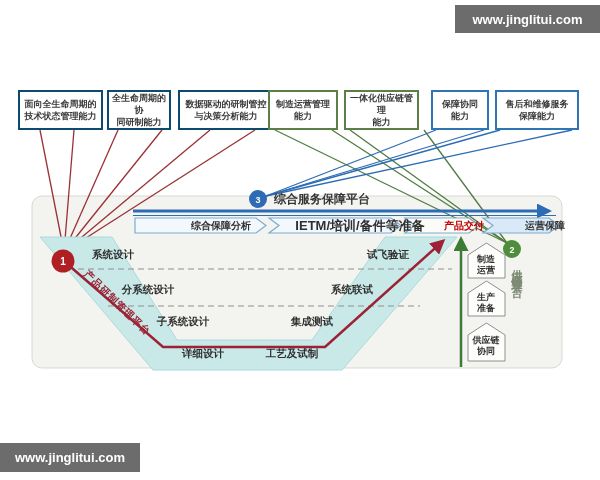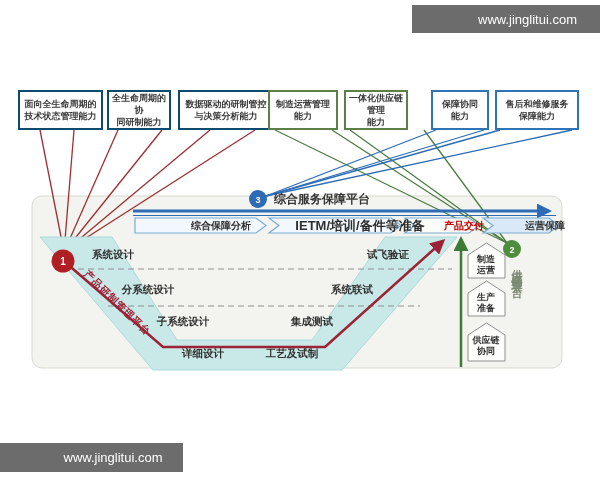--- a/index.html
+++ b/index.html
@@ -7,22 +7,22 @@
          font-family:"Liberation Sans","DejaVu Sans",sans-serif;}
   svg{position:absolute;left:0;top:0;}
   .lbl{position:absolute;transform:translate(-50%,-50%);white-space:nowrap;
        color:#2f2f2f;font-weight:bold;}
   .cap-box{position:absolute;top:90px;height:40px;background:#ffffff;border:2px solid #0c4a6e;
            display:flex;align-items:center;justify-content:center;text-align:center;
            font-size:9px;font-weight:bold;color:#3a3a3a;line-height:1.35;white-space:pre-line;
            box-sizing:border-box;}
   .cap-green{border-color:#5b7f47;}
   .cap-blue{border-color:#2f74b5;}
-  .watermark{position:absolute;background:#6c6c6c;color:#ffffff;font-weight:normal;
-             font-size:13px;display:flex;align-items:center;justify-content:center;padding-left:43px;}
+  .watermark{position:absolute;background:#6c6c6c;color:#ffffff;font-weight:bold;
+             font-size:13px;display:flex;align-items:center;justify-content:center;}
   .chev-lbl{font-size:10px;padding-left:46px;}
   .chev-hl{color:#c00000;}
   .v-lbl{font-size:10.5px;}
   .pent-lbl{font-size:9px;line-height:1.25;white-space:pre-line;text-align:center;}
   .diag-lbl{position:absolute;transform:translate(-50%,-50%) rotate(44deg);color:#9b2335;
             font-weight:bold;font-size:10px;letter-spacing:1px;white-space:nowrap;}
   .vert-lbl{position:absolute;writing-mode:vertical-rl;text-orientation:upright;
             font-size:11px;letter-spacing:3px;color:#7d8a74;font-weight:bold;}
   .hdr-lbl{font-size:12px;color:#333333;}
 </style>
@@ -108,21 +108,21 @@
   <div class="watermark" style="left:0;top:443px;width:140px;height:29px;">www.jinglitui.com</div>
 
   <div class="cap-box" style="left:18px;width:85px;">面向全生命周期的
 技术状态管理能力</div>
   <div class="cap-box" style="left:107px;width:64px;">全生命周期的协
 同研制能力</div>
   <div class="cap-box" style="left:178px;width:96px;">数据驱动的研制管控
 与决策分析能力</div>
   <div class="cap-box cap-green" style="left:268px;width:70px;">制造运营管理
 能力</div>
-  <div class="cap-box cap-green" style="left:344px;width:64px;">一体化供应链管理
+  <div class="cap-box cap-green" style="left:344px;width:75px;">一体化供应链管理
 能力</div>
   <div class="cap-box cap-blue" style="left:431px;width:58px;">保障协同
 能力</div>
   <div class="cap-box cap-blue" style="left:495px;width:84px;">售后和维修服务
 保障能力</div>
 
   <div class="lbl hdr-lbl" style="left:322px;top:199px;">综合服务保障平台</div>
 
   <div class="lbl chev-lbl" style="left:198px;top:226px;">综合保障分析</div>
   <div class="lbl chev-lbl" style="left:337px;top:226px;font-size:13px;">IETM/培训/备件等准备</div>

